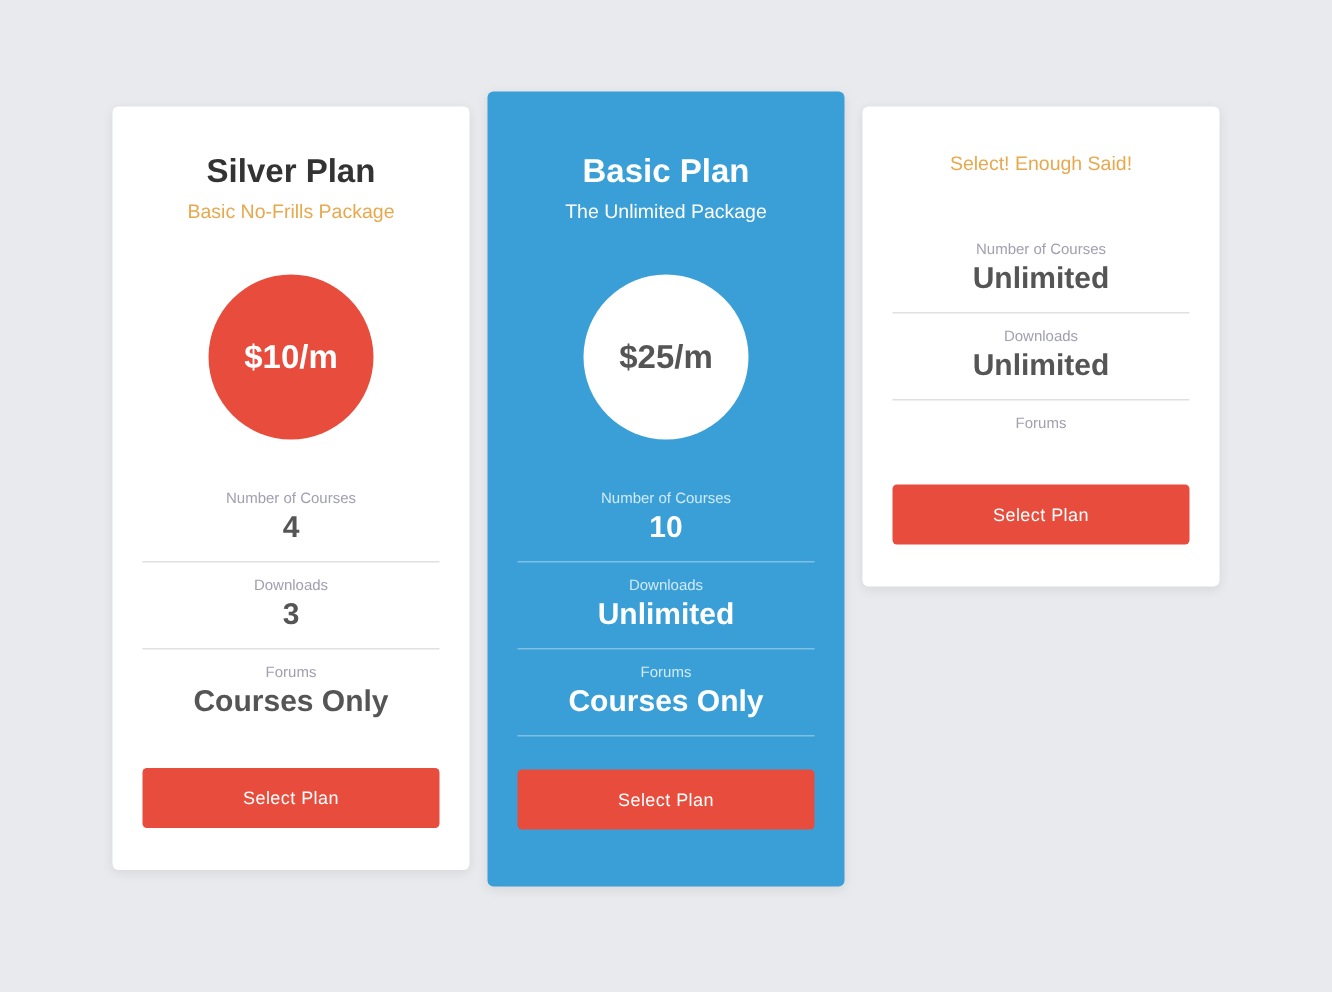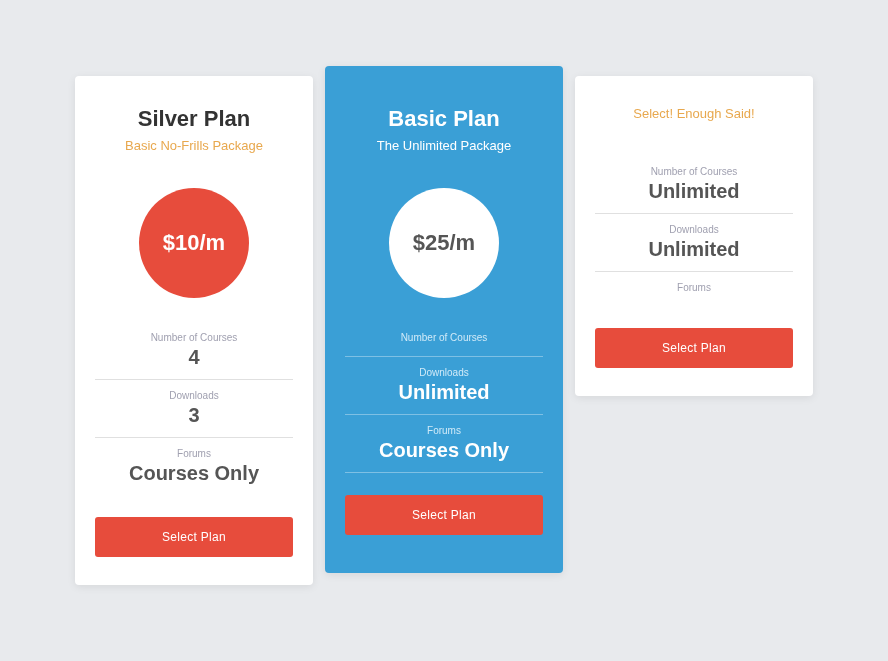--- a/index.html
+++ b/index.html
@@ -165,20 +165,21 @@
       <button class="select-btn">Select Plan</button>
     </div>
     <div class="plan-card featured">
       <div class="plan-name">Basic Plan</div>
       <div class="plan-tagline">The Unlimited Package</div>
       <div class="price-circle">
         <span class="price-text">$25/m</span>
       </div>
       <div class="feature-block">
         <div class="feature-label">Number of Courses</div>
+        <div class="feature-value">10</div>
       </div>
       <div class="feature-block">
         <div class="feature-label">Downloads</div>
         <div class="feature-value">Unlimited</div>
       </div>
       <div class="feature-block">
         <div class="feature-label">Forums</div>
         <div class="feature-value">Courses Only</div>
       </div>
       <button class="select-btn">Select Plan</button>

